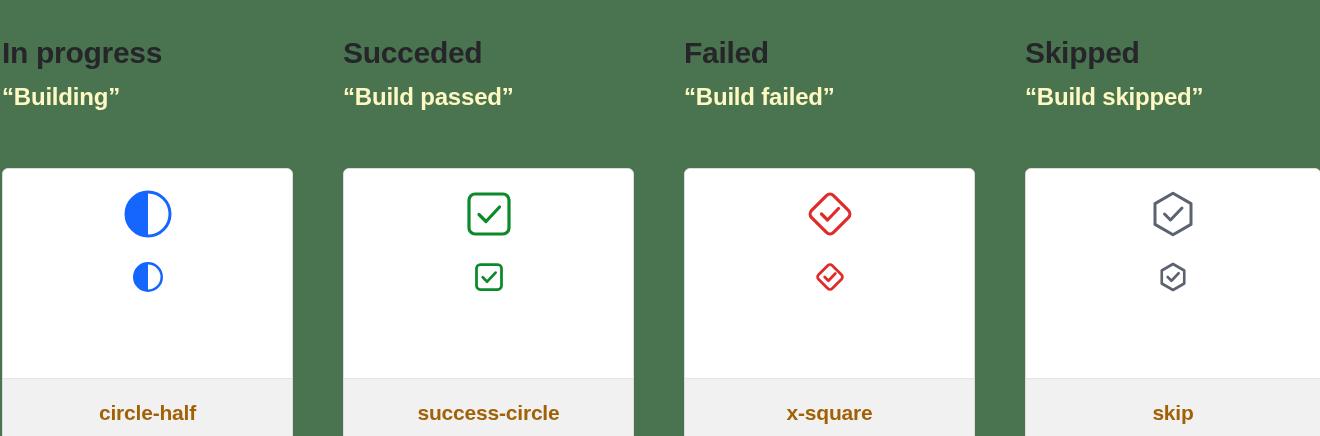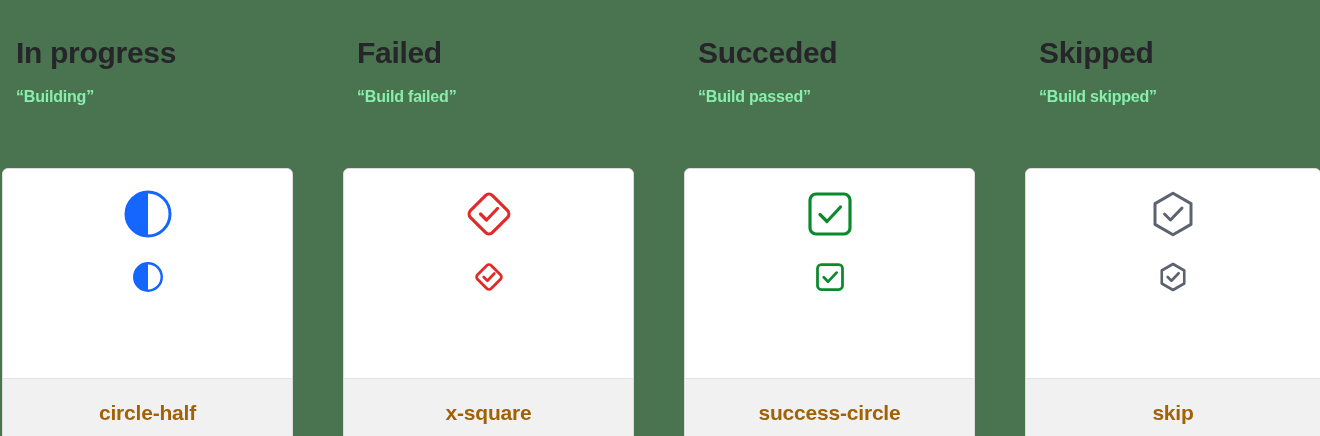--- a/index.html
+++ b/index.html
@@ -23,40 +23,40 @@
     column-gap: 0px;
   }
 
   .col {
     position: relative;
     width: 341px;
     box-sizing: border-box;
   }
 
   .head {
-    padding-left: 16px;
+    padding-left: 2px;
   }
 
   .title {
     margin: 0;
     padding-top: 35px;
     font-size: 30px;
     line-height: 36px;
     font-weight: bold;
     color: #26262a;
     letter-spacing: -0.3px;
   }
 
   .subtitle {
     margin: 0;
     padding-top: 14px;
-    font-size: 16px;
+    font-size: 24px;
     line-height: 24px;
     font-weight: bold;
-    color: #86efac;
+    color: #fef9c3;
     letter-spacing: -0.2px;
   }
 
   .card {
     position: absolute;
     top: 168px;
     left: 2px;
     width: 291px;
     height: 280px;
     background: #ffffff;
@@ -131,20 +131,42 @@
         </svg>
       </div>
       <div class="card-footer">
         <span class="card-label">circle-half</span>
       </div>
     </div>
   </div>
 
   <div class="col">
     <div class="head">
+      <h1 class="title">Succeded</h1>
+      <p class="subtitle">“Build passed”</p>
+    </div>
+    <div class="card">
+      <div class="card-body">
+        <svg class="icon-big" viewBox="0 0 48 48">
+          <rect x="4" y="4" width="40" height="40" rx="6" ry="6" fill="none" stroke="#0b8a2b" stroke-width="3.2"></rect>
+          <path d="M14 24.5 L21 31.5 L34.5 17" fill="none" stroke="#0b8a2b" stroke-width="3.2" stroke-linecap="round" stroke-linejoin="round"></path>
+        </svg>
+        <svg class="icon-small" viewBox="0 0 48 48">
+          <rect x="4" y="4" width="40" height="40" rx="6" ry="6" fill="none" stroke="#0b8a2b" stroke-width="4.4"></rect>
+          <path d="M14 24.5 L21 31.5 L34.5 17" fill="none" stroke="#0b8a2b" stroke-width="4.4" stroke-linecap="round" stroke-linejoin="round"></path>
+        </svg>
+      </div>
+      <div class="card-footer">
+        <span class="card-label">success-circle</span>
+      </div>
+    </div>
+  </div>
+
+  <div class="col">
+    <div class="head">
       <h1 class="title">Failed</h1>
       <p class="subtitle">“Build failed”</p>
     </div>
     <div class="card">
       <div class="card-body">
         <svg class="icon-big" viewBox="0 0 48 48">
           <g transform="rotate(45 24 24)">
             <rect x="8.5" y="8.5" width="31" height="31" rx="5" ry="5" fill="none" stroke="#e12a2a" stroke-width="3.2"></rect>
           </g>
           <path d="M15.5 24 L21.5 30 L32.5 18.5" fill="none" stroke="#e12a2a" stroke-width="3.2" stroke-linecap="round" stroke-linejoin="round"></path>
@@ -157,42 +179,20 @@
         </svg>
       </div>
       <div class="card-footer">
         <span class="card-label">x-square</span>
       </div>
     </div>
   </div>
 
   <div class="col">
     <div class="head">
-      <h1 class="title">Succeded</h1>
-      <p class="subtitle">“Build passed”</p>
-    </div>
-    <div class="card">
-      <div class="card-body">
-        <svg class="icon-big" viewBox="0 0 48 48">
-          <rect x="4" y="4" width="40" height="40" rx="6" ry="6" fill="none" stroke="#0b8a2b" stroke-width="3.2"></rect>
-          <path d="M14 24.5 L21 31.5 L34.5 17" fill="none" stroke="#0b8a2b" stroke-width="3.2" stroke-linecap="round" stroke-linejoin="round"></path>
-        </svg>
-        <svg class="icon-small" viewBox="0 0 48 48">
-          <rect x="4" y="4" width="40" height="40" rx="6" ry="6" fill="none" stroke="#0b8a2b" stroke-width="4.4"></rect>
-          <path d="M14 24.5 L21 31.5 L34.5 17" fill="none" stroke="#0b8a2b" stroke-width="4.4" stroke-linecap="round" stroke-linejoin="round"></path>
-        </svg>
-      </div>
-      <div class="card-footer">
-        <span class="card-label">success-circle</span>
-      </div>
-    </div>
-  </div>
-
-  <div class="col">
-    <div class="head">
       <h1 class="title">Skipped</h1>
       <p class="subtitle">“Build skipped”</p>
     </div>
     <div class="card">
       <div class="card-body">
         <svg class="icon-big" viewBox="0 0 48 48">
           <path d="M24 3.2 L42 13.6 L42 34.4 L24 44.8 L6 34.4 L6 13.6 Z" fill="none" stroke="#5c6370" stroke-width="3" stroke-linejoin="round"></path>
           <path d="M15.5 24 L21.5 30 L33 18" fill="none" stroke="#5c6370" stroke-width="3" stroke-linecap="round" stroke-linejoin="round"></path>
         </svg>
         <svg class="icon-small" viewBox="0 0 48 48">

